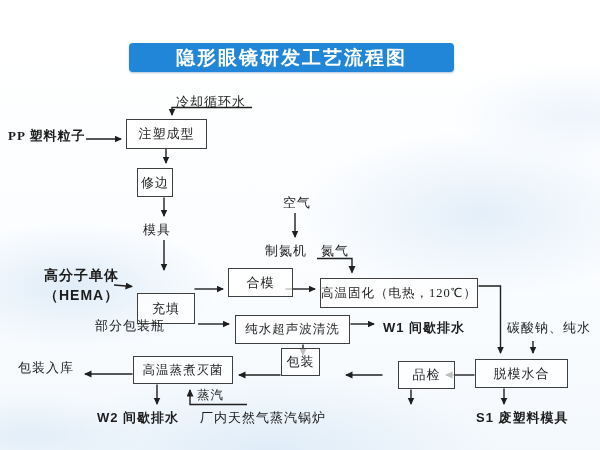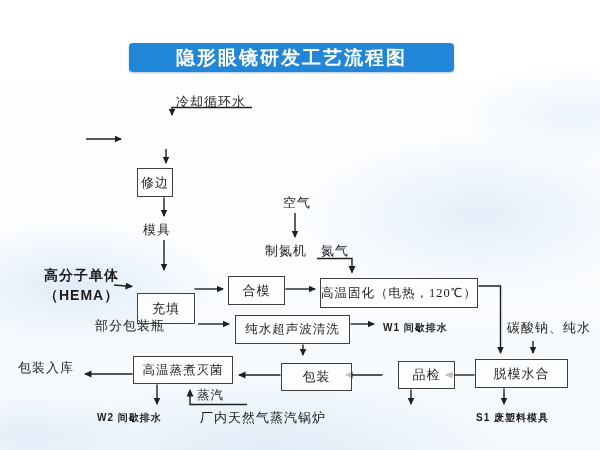--- a/index.html
+++ b/index.html
@@ -32,21 +32,21 @@
     display:flex;align-items:center;justify-content:center;
     font-size:13px;color:#1c1c1c;white-space:nowrap;
     letter-spacing:1px;
   }
   .lbl{
     position:absolute;z-index:2;font-size:13px;color:#1c1c1c;
     white-space:nowrap;letter-spacing:1px;line-height:15px;
   }
   .lbl-bold{
     font-family:"Liberation Sans", sans-serif;
-    font-weight:bold;font-size:10px;letter-spacing:1px;
+    font-weight:bold;font-size:13px;letter-spacing:1px;
   }
 </style>
 </head>
 <body>
 
 <div id="stage">
 
   <svg id="arrows" width="600" height="450" viewBox="0 0 600 450">
     <defs>
       <marker id="ah" markerWidth="9" markerHeight="8" refX="6.5" refY="3.5" orient="auto" markerUnits="userSpaceOnUse">
@@ -98,31 +98,33 @@
       <path d="M247,388.5 H190 V374" marker-end="url(#ah)"></path>
 
       <path d="M411,373.5 V388" marker-end="url(#ah)"></path>
 
       <path d="M504,372.5 V388" marker-end="url(#ah)"></path>
     </g>
   </svg>
 
   <div class="banner" style="background: rgb(33, 134, 215);">隐形眼镜研发工艺流程图</div>
 
+  <div class="box" style="left:126px;top:103px;width:81px;height:30px">注塑成型</div>
   <div class="box" style="left:137px;top:152px;width:36px;height:29px">修边</div>
   <div class="box" style="left:137px;top:277px;width:58px;height:31px">充填</div>
-  <div class="box" style="left:228px;top:260px;width:57px;height:29px">合模</div>
+  <div class="box" style="left:228px;top:252px;width:65px;height:29px">合模</div>
   <div class="box" style="left:320px;top:262px;width:158px;height:30px;font-size:12.5px">高温固化（电热，120℃）</div>
   <div class="box" style="left:133px;top:340px;width:100px;height:28px;font-size:12.5px">高温蒸煮灭菌</div>
   <div class="box" style="left:235px;top:299px;width:115px;height:29px;font-size:12.5px">纯水超声波清洗</div>
-  <div class="box" style="left:281px;top:347px;width:71px;height:28px">包装</div>
+  <div class="box" style="left:281px;top:332px;width:39px;height:28px">包装</div>
   <div class="box" style="left:398px;top:345px;width:57px;height:28px">品检</div>
   <div class="box" style="left:475px;top:343px;width:93px;height:29px">脱模水合</div>
 
   <div class="lbl" style="left:176px;top:78px">冷却循环水</div>
+  <div class="lbl" style="left:8px;top:112px;font-weight:bold">PP 塑料粒子</div>
   <div class="lbl" style="left:143px;top:206px">模具</div>
   <div class="lbl" style="left:283px;top:179px">空气</div>
   <div class="lbl" style="left:265px;top:227px">制氮机</div>
   <div class="lbl" style="left:321px;top:227px">氮气</div>
   <div class="lbl lbl-bold" style="left:44px;top:252px;font-size:14px">高分子单体</div>
   <div class="lbl lbl-bold" style="left:44px;top:272px;font-size:14px">（HEMA）</div>
   <div class="lbl" style="left:95px;top:302px">部分包装瓶</div>
   <div class="lbl lbl-bold" style="left:383px;top:304px">W1 间歇排水</div>
   <div class="lbl" style="left:507px;top:304px">碳酸钠、纯水</div>
   <div class="lbl" style="left:18px;top:344px">包装入库</div>

